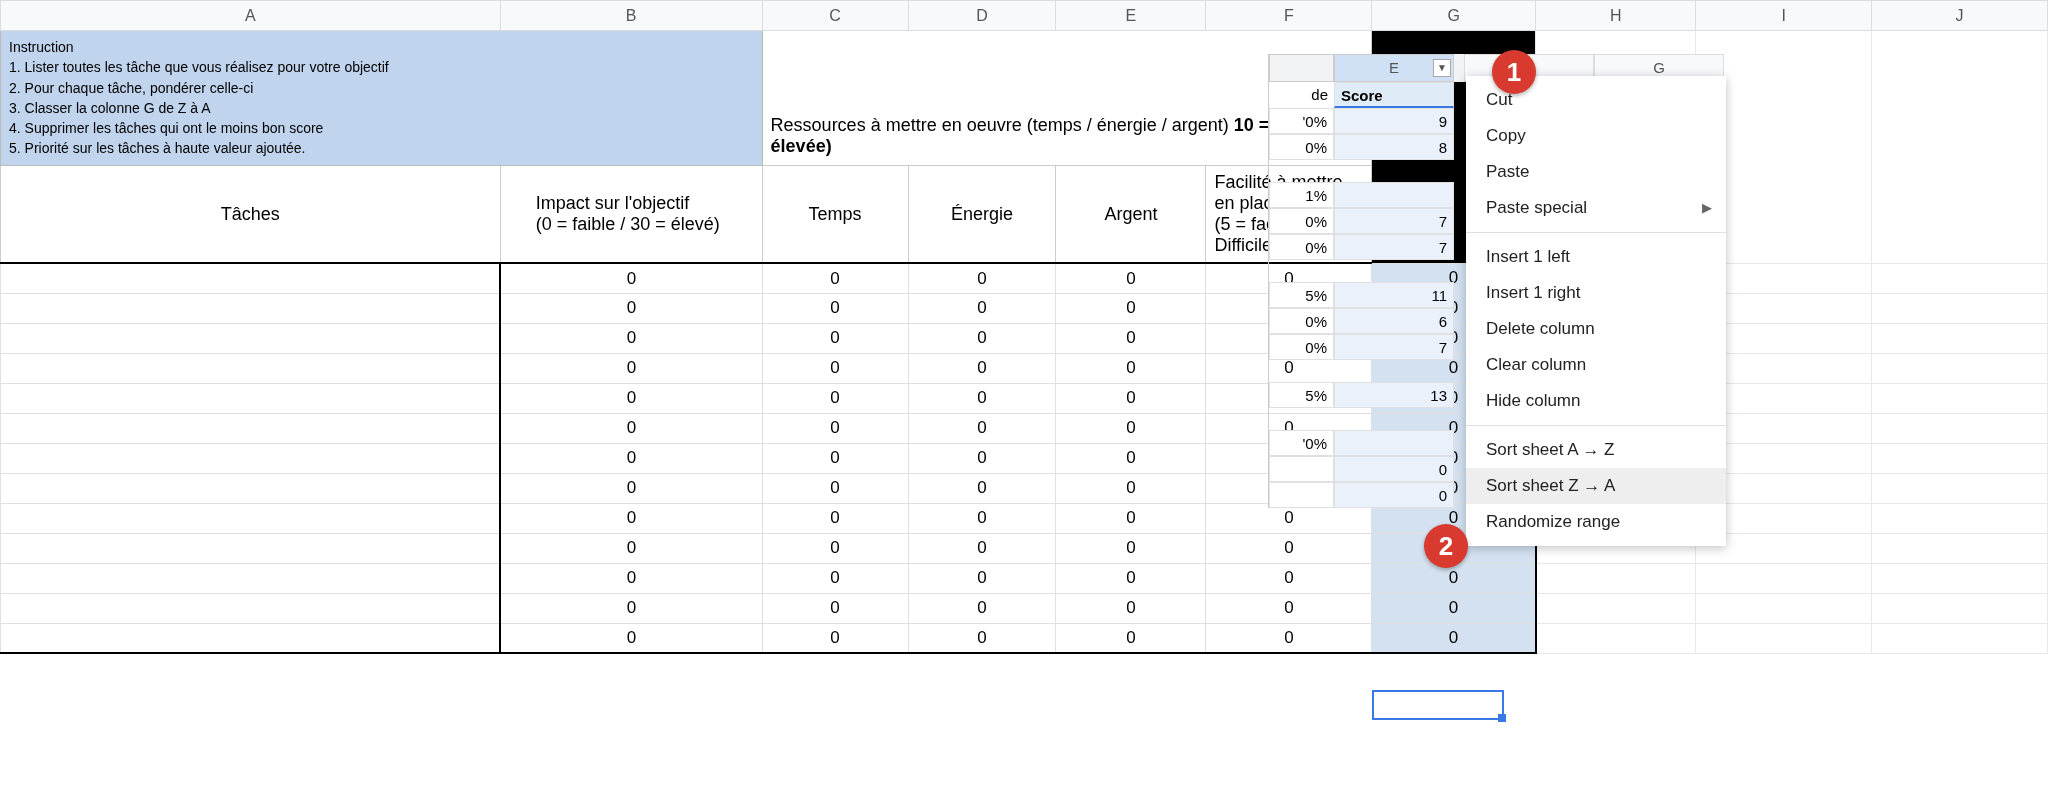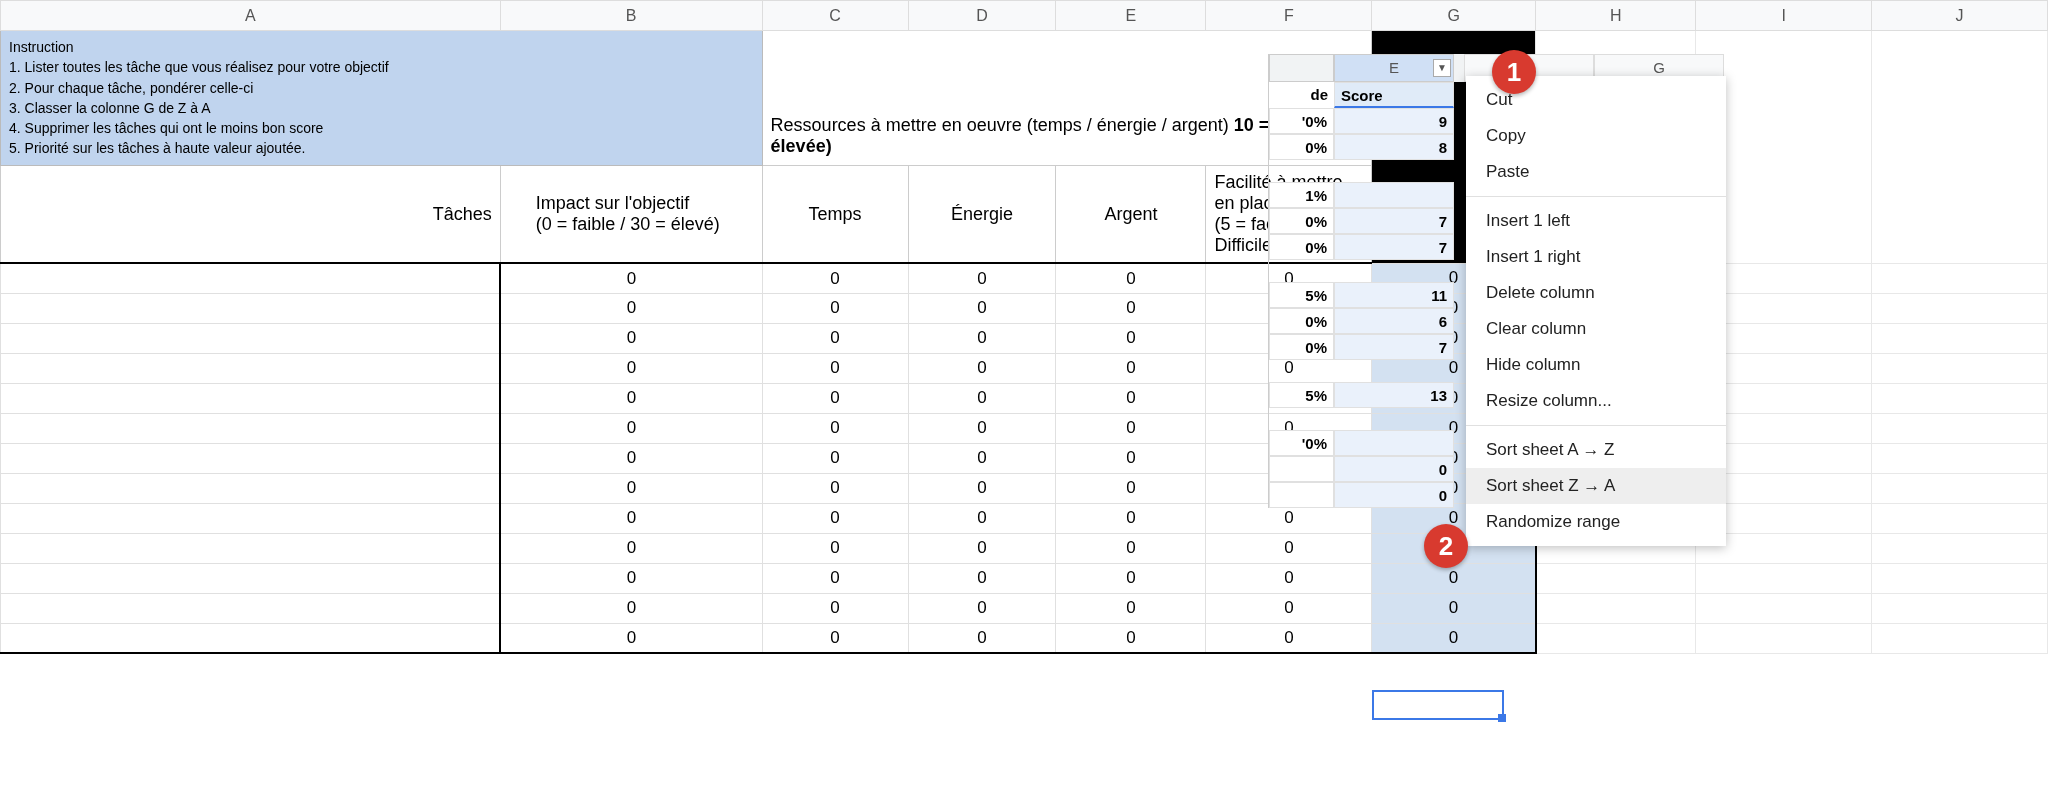--- a/index.html
+++ b/index.html
@@ -50,21 +50,21 @@
   }
   .hdr2 td {
     height: 98px;
     vertical-align: middle;
     padding: 4px 8px;
     font-size: 18px;
     border: 1px solid #ccc;
     border-bottom: 2px solid #000;
   }
   .hdr2 .italic { text-align: center; }
-  .hdr2 .taches { text-align: right; margin-top: 8px; }
+  .hdr2 .taches { text-align: center; margin-top: 8px; }
   .hdr2 .impact { text-align: left; padding-left: 35px; }
   .datarow td {
     height: 30px;
     text-align: center;
     border: 1px solid #e0e0e0;
     font-size: 17px;
   }
   .datarow td.colA { text-align: left; border-right: 2px solid #000; }
   .datarow td.colG { background: #d3e1f1; border-left: 1px solid #888; border-right: 2px solid #000;}
   .datarow td.colH, .datarow td.colI, .datarow td.colJ { border: 1px solid #e8e8e8; }
@@ -95,21 +95,20 @@
   .inset-colhdr .colE .dd {
     position: absolute; right: 2px; top: 4px; width: 18px; height: 18px;
     border: 1px solid #aaa; background: #fff; font-size: 10px; line-height: 16px;
   }
   .inset-row { display: flex; height: 26px; }
   .inset-row div {
     border: 1px solid #e0e0e0;
     padding: 2px 6px;
     text-align: right;
     line-height: 21px;
-    font-weight: bold;
   }
   .inset-row .c1 { flex: 0 0 65px; background: #fff; }
   .inset-row .c2 { flex: 0 0 120px; background: #eaf1fb; }
   .inset-hdrrow .c1 { background: #fff; border: none;}
   .inset-hdrrow .c2 { font-weight: bold; text-align: left; background: #e0ebf8; border-bottom: 2px solid #3b78e7;}
   .inset-gap { height: 22px; }
 
   
   .sel-cell {
     position: absolute;
@@ -480,27 +479,27 @@
 
 <div class="ctxmenu-colhdrs">
   <div style="width:130px">F</div>
   <div style="width:130px">G</div>
 </div>
 
 <div class="ctxmenu" id="ctxmenu">
     <div class="item">Cut</div>
     <div class="item">Copy</div>
     <div class="item">Paste</div>
+    <div class="item">Paste special<span class="arrow">▶</span></div>
     <div class="sep"></div>
     <div class="item">Insert 1 left</div>
     <div class="item">Insert 1 right</div>
     <div class="item">Delete column</div>
     <div class="item">Clear column</div>
     <div class="item">Hide column</div>
-    <div class="item">Resize column...</div>
     <div class="sep"></div>
     <div class="item">Sort sheet A → Z</div>
     <div class="item hover">Sort sheet Z → A</div>
     <div class="item">Randomize range</div>
   </div>
 
 <div class="badge" style="top:50px; left:1492px">1</div>
 <div class="badge" style="top:524px; left:1424px">2</div>
 
 </body></html>

